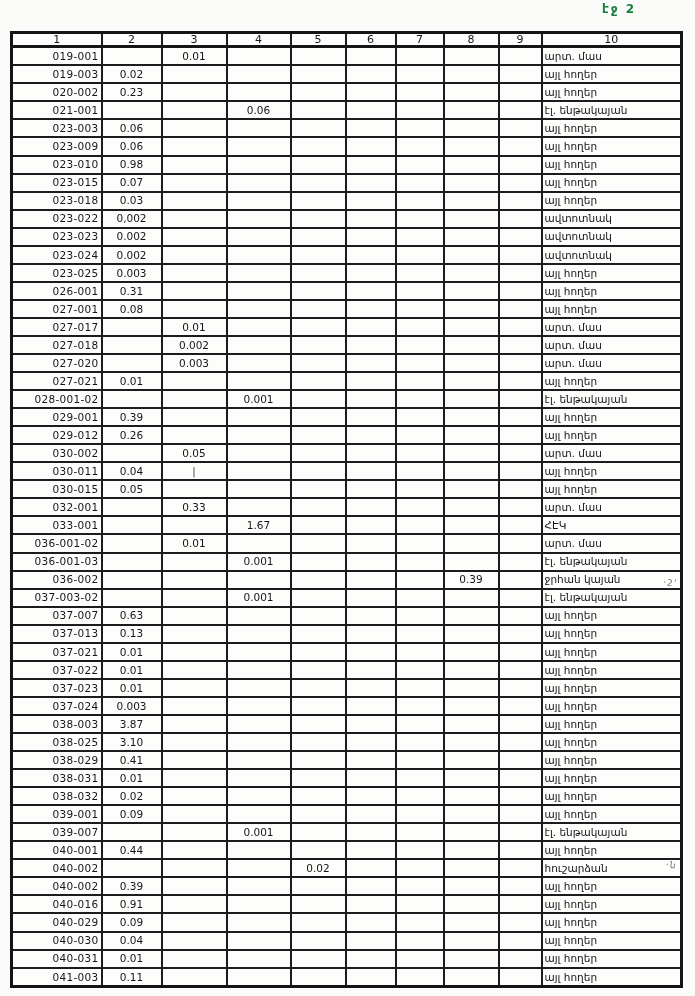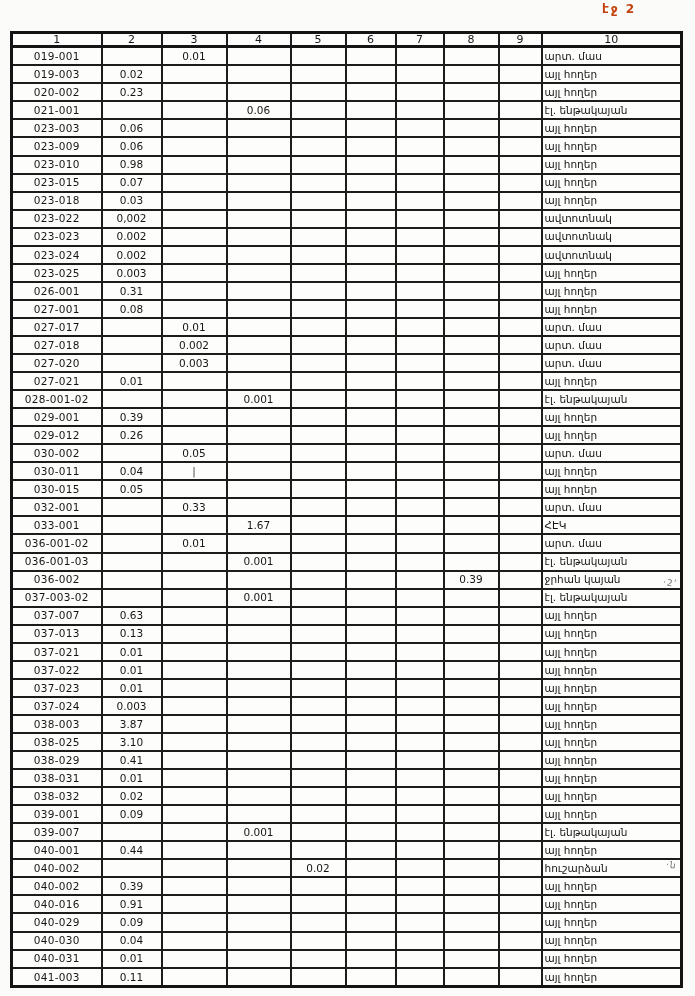--- a/index.html
+++ b/index.html
@@ -7,42 +7,42 @@
     width:695px;height:996px;
     background:#fbfbf9;
     font-family:"DejaVu Sans",sans-serif;
     color:#151515;
     position:relative;
     overflow:hidden;
   }
   .page-label{
     position:absolute;top:2px;left:602px;
     font-size:12px;font-weight:bold;letter-spacing:2px;
-    color:#c2410c;
+    color:#15803d;
   }
   table.grid{
     position:absolute;left:10px;top:31px;
     width:670px;height:957px;
     border-collapse:collapse;table-layout:fixed;
     background:#fdfdfc;
   }
   table.grid th, table.grid td{
     border:2px solid #1c1c1c;
     font-size:10.5px;
     padding:0 2px;
     overflow:hidden;white-space:nowrap;
     line-height:1;
     vertical-align:middle;
   }
   table.grid th{
     font-weight:normal;font-size:11px;text-align:center;
     border-bottom:3px solid #151515;
   }
   table.grid{border:3px solid #141414;}
-  td.c1{text-align:center;padding-left:5px;letter-spacing:0.3px;}
+  td.c1{text-align:right;padding-left:5px;letter-spacing:0.3px;}
   td.c2,td.c3,td.c4,td.c5,td.c6,td.c7,td.c8,td.c9{text-align:center;}
   td.c10{text-align:left;padding-left:4px;font-size:10px;margin-top:48px;}
   col.w1{width:90px;} col.w2{width:60px;} col.w3{width:65px;}
   col.w4{width:64px;} col.w5{width:55px;} col.w6{width:50px;}
   col.w7{width:48px;} col.w8{width:55px;} col.w9{width:43px;}
   col.w10{width:140px;}
   .margin-mark{
     position:absolute;
     font-size:9px;color:#6f6f6f;
     transform:rotate(8deg);

